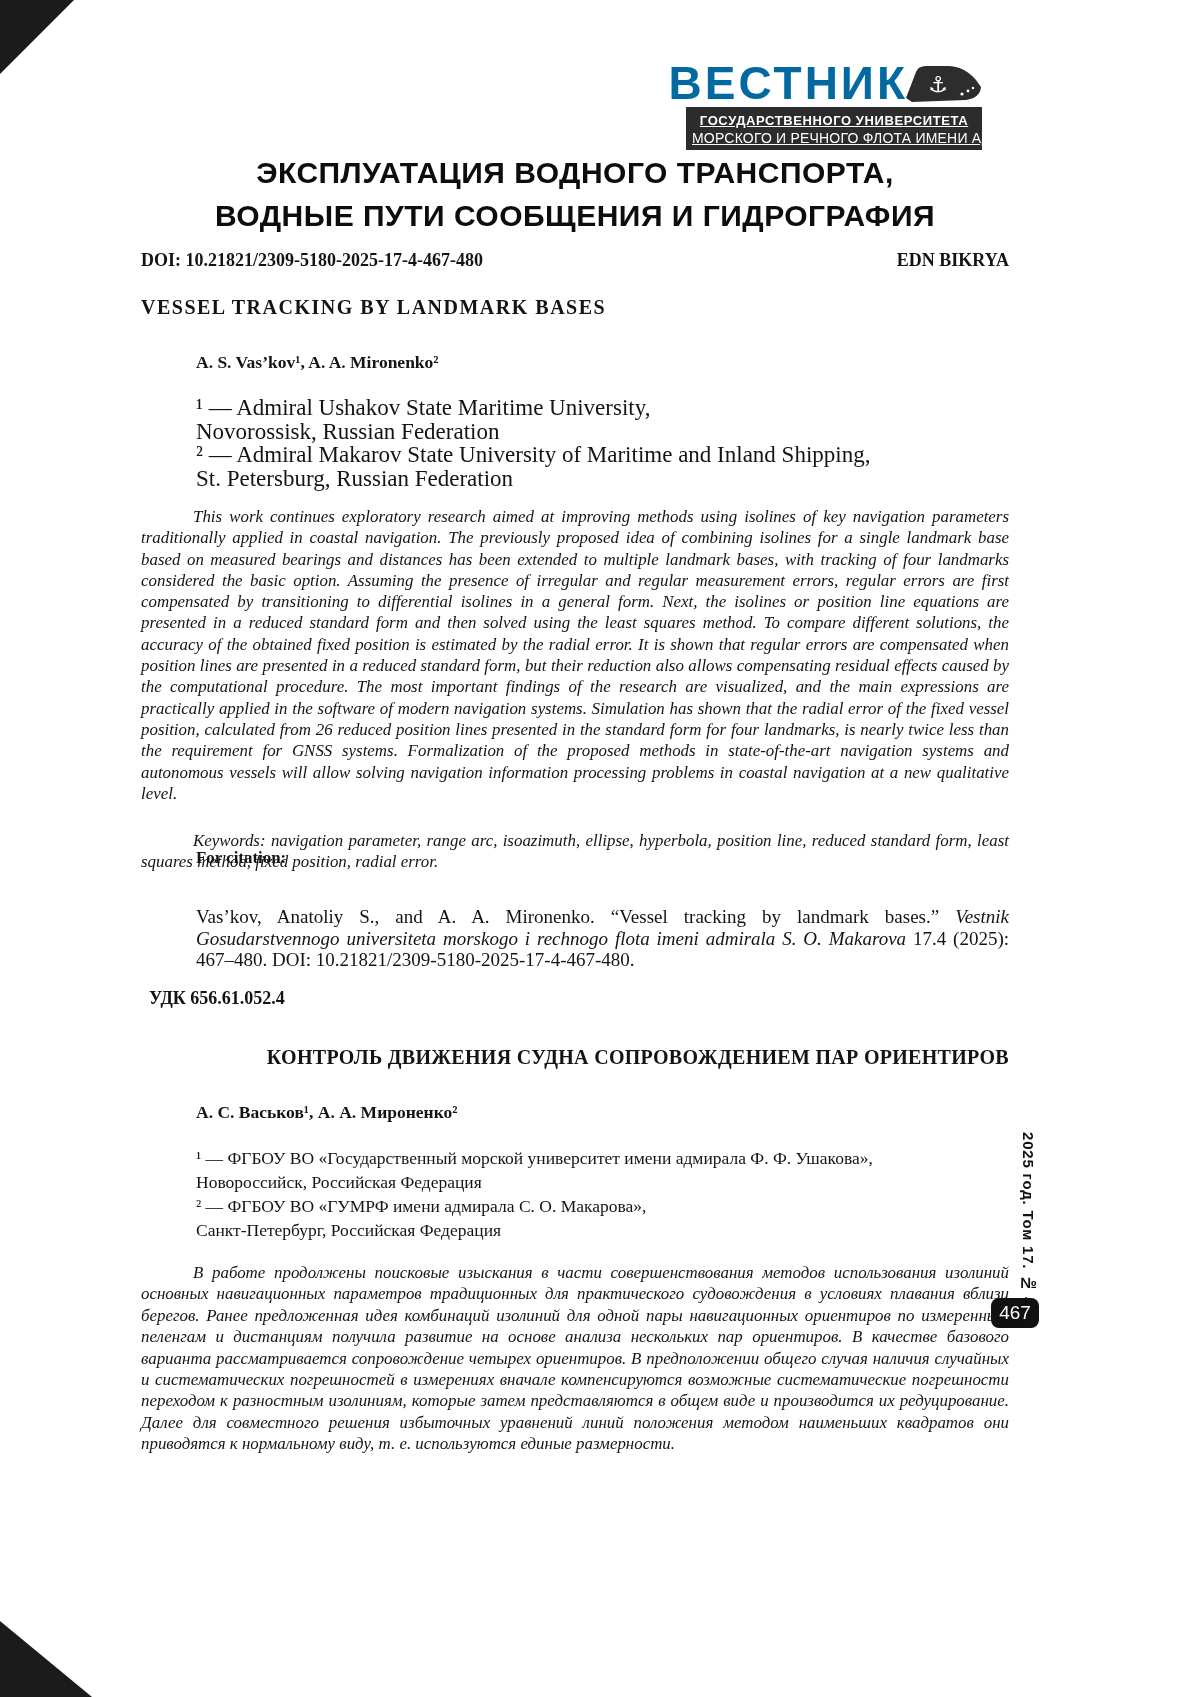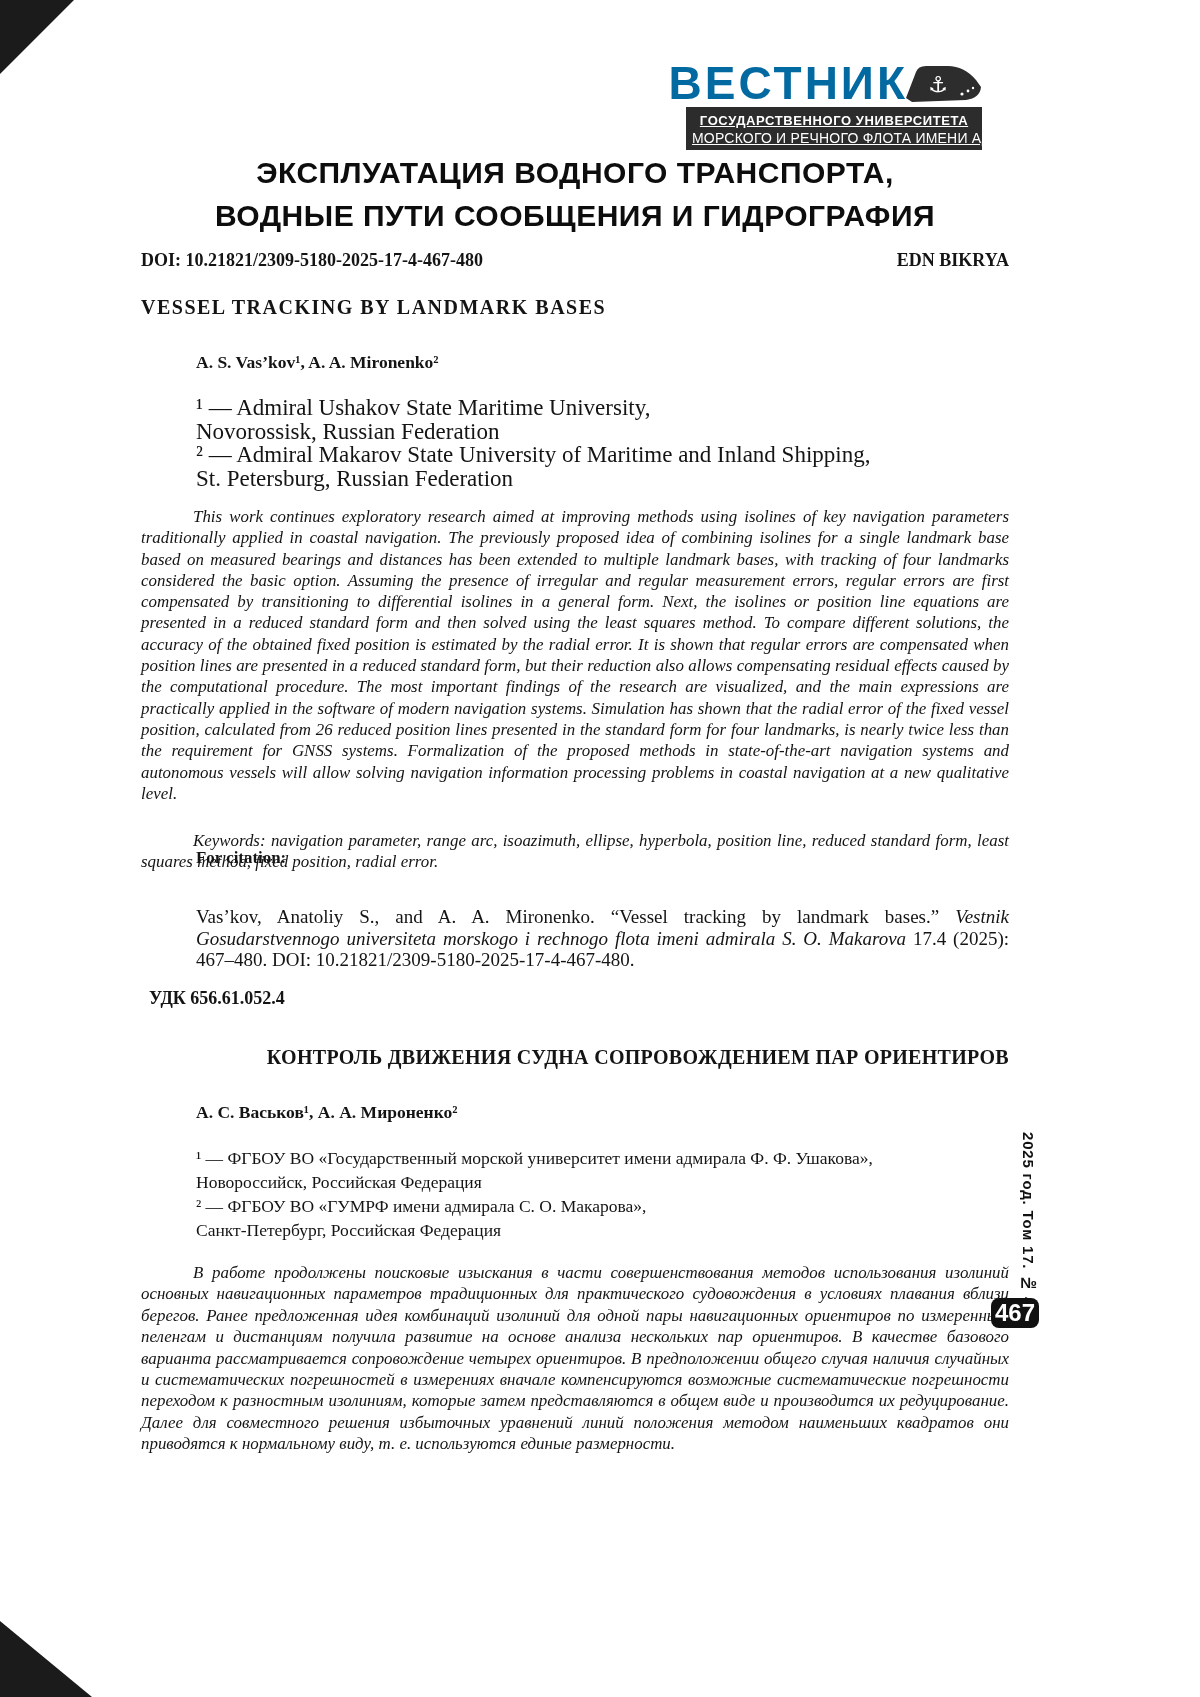--- a/index.html
+++ b/index.html
@@ -116,21 +116,21 @@
     font-weight: bold; font-size: 15px; letter-spacing: 0.8px;
     color: #111; white-space: nowrap;
   }
   .page-badge {
     position: absolute; left: 991px; top: 1298px;
     width: 48px; height: 30px; background: #111;
     border-radius: 8px; display: flex; align-items: center; justify-content: center;
   }
   .page-badge span {
     color: #fff; font-family: "Liberation Sans", "DejaVu Sans", sans-serif;
-    font-weight: bold; font-size: 24px;
+    font-weight: normal; font-size: 19px;
   }
 </style>
 </head>
 <body>
 
 <div class="page">
 
   <div class="corner corner-tl"></div>
   <div class="corner corner-bl"></div>
 

